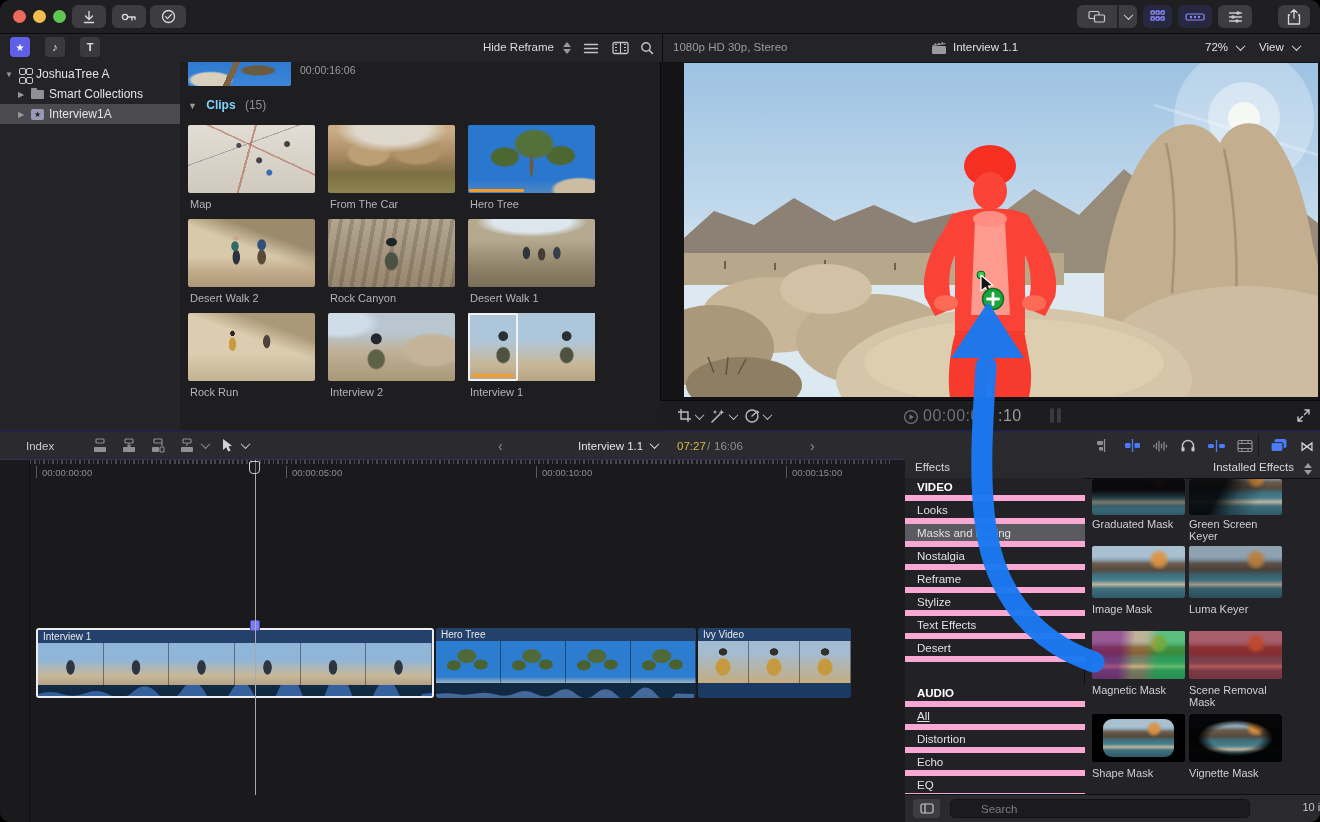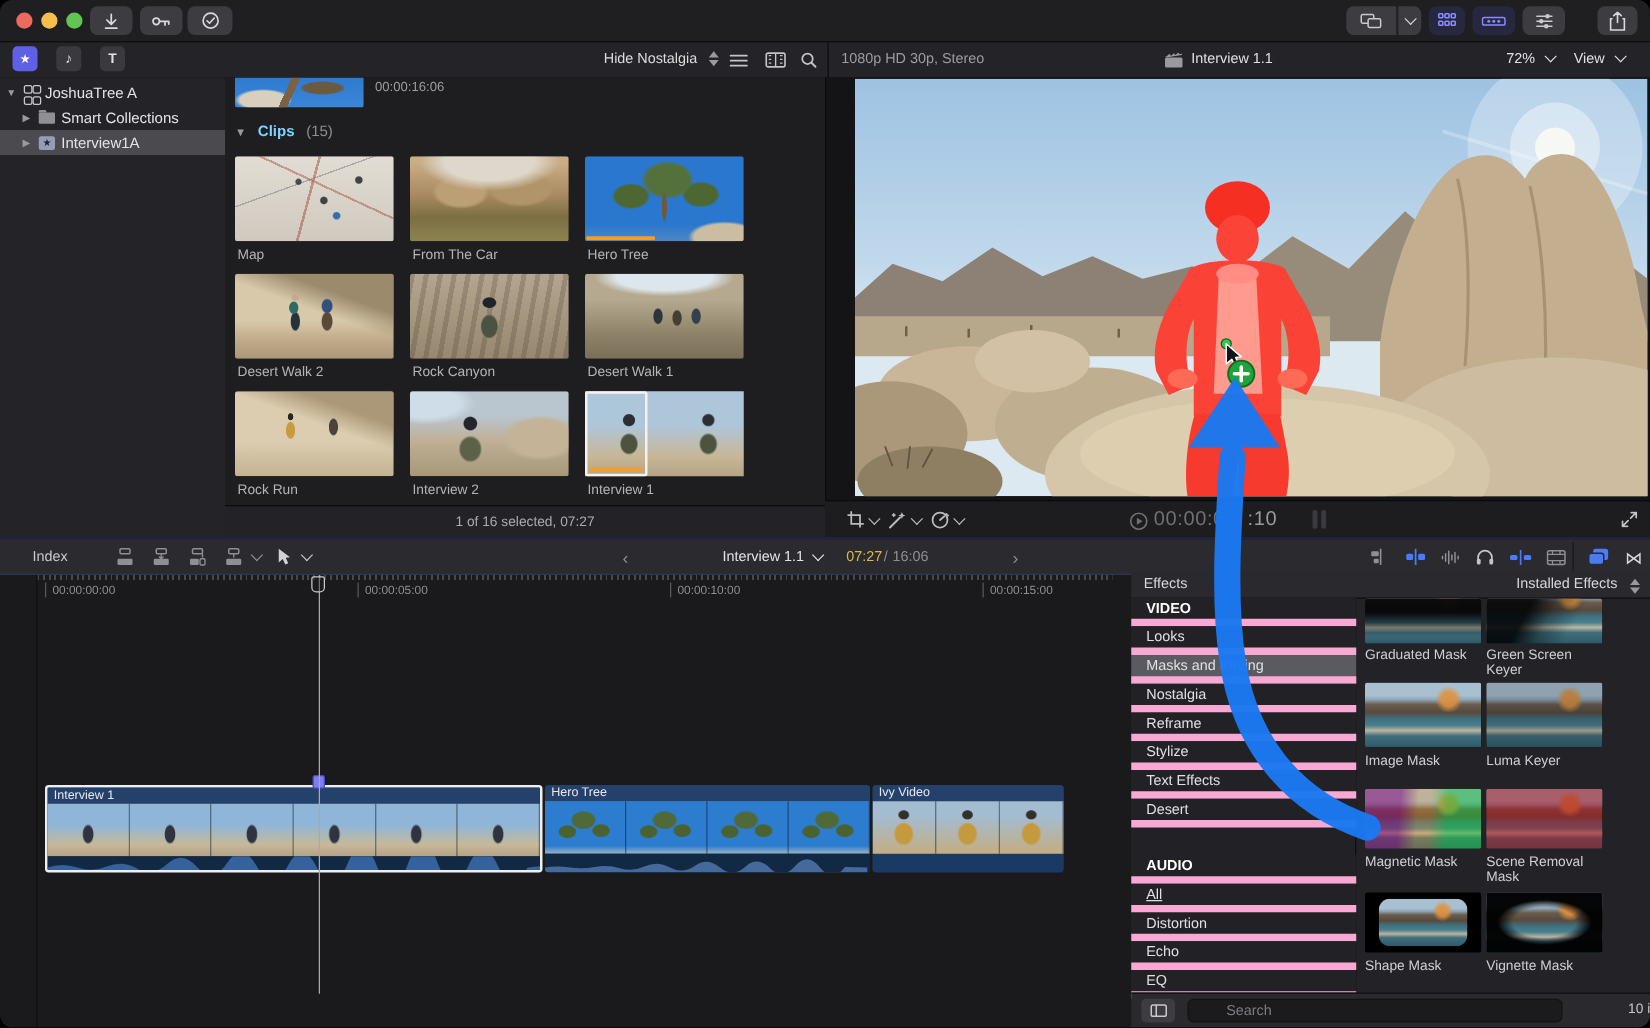--- a/index.html
+++ b/index.html
@@ -254,21 +254,21 @@
       <span style="font-size:10px;">★</span>
     </div>
     <div class="appic" style="left:45px;background:#3a3a3e;color:#e0e0e3;">
       <span>♪</span>
     </div>
     <div class="appic" style="left:80px;background:#3a3a3e;color:#e0e0e3;font-weight:bold;">
       <span>T</span>
     </div>
 
     <div class="abs txt" style="left:483px;top:7px;font-size:11.5px;color:#dcdcde;">
-      <span>Hide Nostalgia</span>
+      <span>Hide Reframe</span>
       <span class="stepper">
           <i class="up"></i>
           <i class="dn"></i>
         </span>
     </div>
     <div class="abs" style="left:583px;top:8px;">
       <svg width="16" height="13" viewBox="0 0 16 13">
           <g stroke="#c4c4c8" stroke-width="1.4" stroke-linecap="round">
             <path d="M1.5 2.5h13M1.5 6.5h13M1.5 10.5h13"></path>
           </g>
@@ -364,23 +364,20 @@
     <div class="clip-name" style="left:150px;top:324px;">Interview 2</div>
     <div class="th" style="left:288px;top:251px;display:flex;">
       <div class="fq"></div>
       <div class="fq"></div>
       <div class="selbox">
           <div class="fav"></div>
         </div>
     </div>
     <div class="clip-name" style="left:290px;top:324px;">Interview 1</div>
 
-    <div id="browser-status">
-      <span>1 of 16 selected, 07:27</span>
-    </div>
   </div>
 
   <div id="viewer">
     <svg width="634" height="334" viewBox="0 0 634 334" style="position:absolute;left:23px;top:1px;">
       <defs>
         <linearGradient id="sky" x1="0" y1="0" x2="0" y2="1">
           <stop offset="0" stop-color="#9dc2e2"></stop>
             <stop offset=".45" stop-color="#c2d9ec"></stop>
             <stop offset=".62" stop-color="#dde9f1"></stop>
         </linearGradient>

